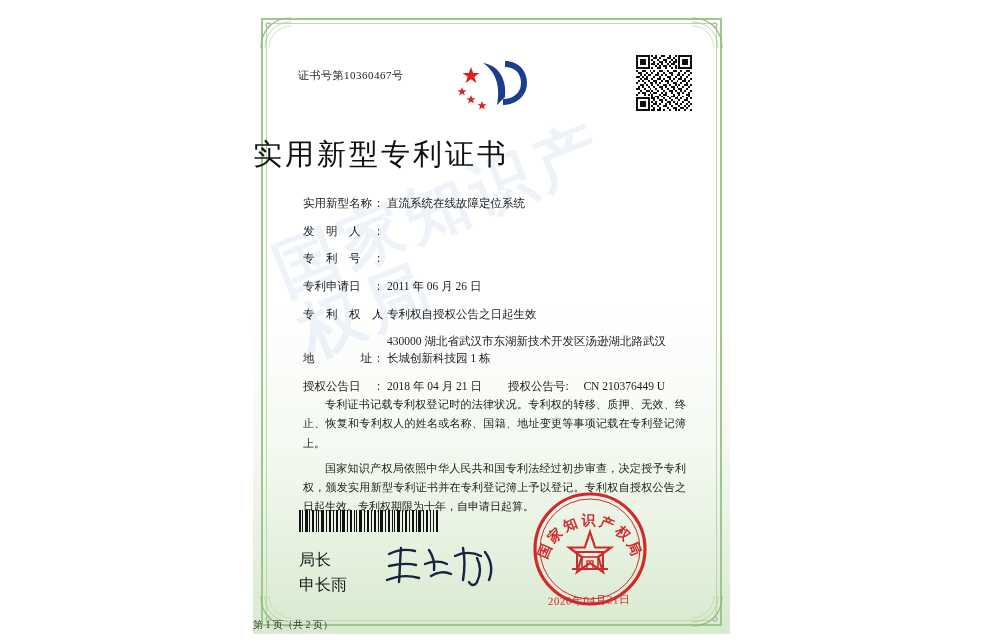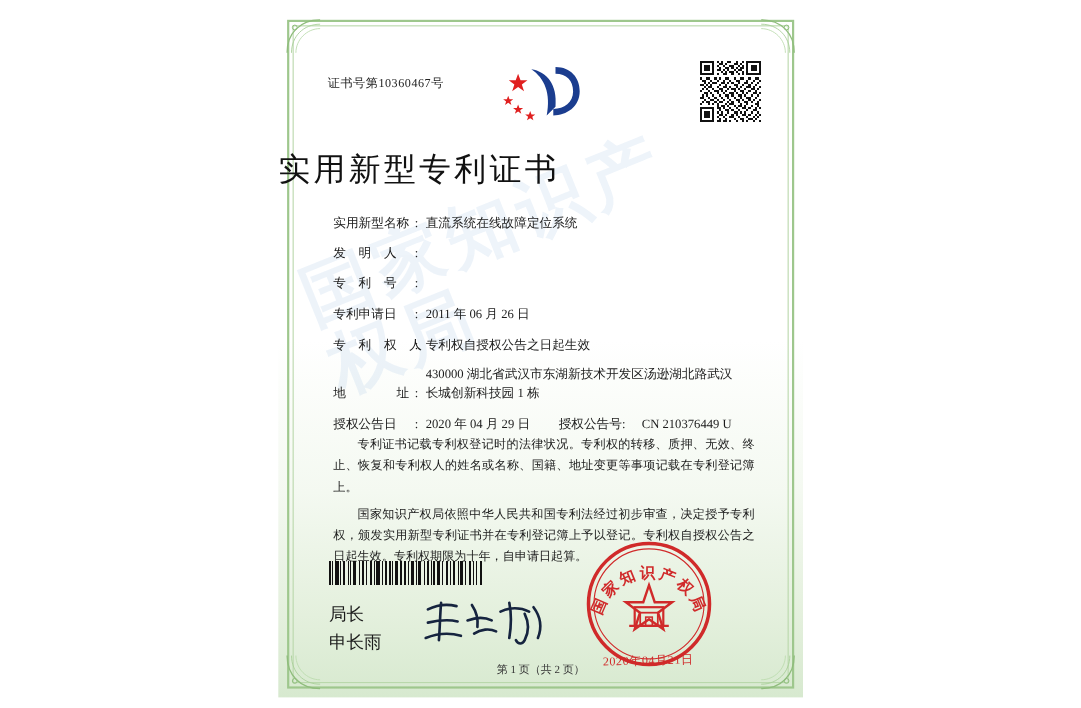--- a/index.html
+++ b/index.html
@@ -214,22 +214,21 @@
     color: #d02a2a;
     letter-spacing: 0.5px;
     transform: rotate(-1.5deg);
   }
 
   
   #page-footer {
     position: absolute;
     left: 0;
     right: 0;
-    bottom: 18px;
-    text-align: center;
+    bottom: 2px;
     font-size: 10px;
     color: #333;
   }
 </style>
 </head>
 <body>
 
 <div id="page">
 
   <div id="sheet">
@@ -563,21 +562,21 @@
       <div class="field-row">
         <span class="field-label">地　　　　址</span>
         <span class="field-colon">:</span>
         <span class="field-value">430000 湖北省武汉市东湖新技术开发区汤逊湖北路武汉
 长城创新科技园 1 栋</span>
       </div>
 
       <div class="field-row two-col">
         <span class="field-label">授权公告日</span>
         <span class="field-colon">:</span>
-        <span class="field-value">2020 年 04 月 29 日</span>
+        <span class="field-value">2018 年 04 月 21 日</span>
         <span class="field-secondary-label">授权公告号</span>
         <span class="field-colon">:</span>
         <span class="field-secondary-value">CN 210376449 U</span>
       </div>
 
     </div>
 
     <div id="paragraphs">
       <p>专利证书记载专利权登记时的法律状况。专利权的转移、质押、无效、终止、恢复和专利权人的姓名或名称、国籍、地址变更等事项记载在专利登记簿上。</p>
       <p>国家知识产权局依照中华人民共和国专利法经过初步审查，决定授予专利权，颁发实用新型专利证书并在专利登记簿上予以登记。专利权自授权公告之日起生效。专利权期限为十年，自申请日起算。</p>

